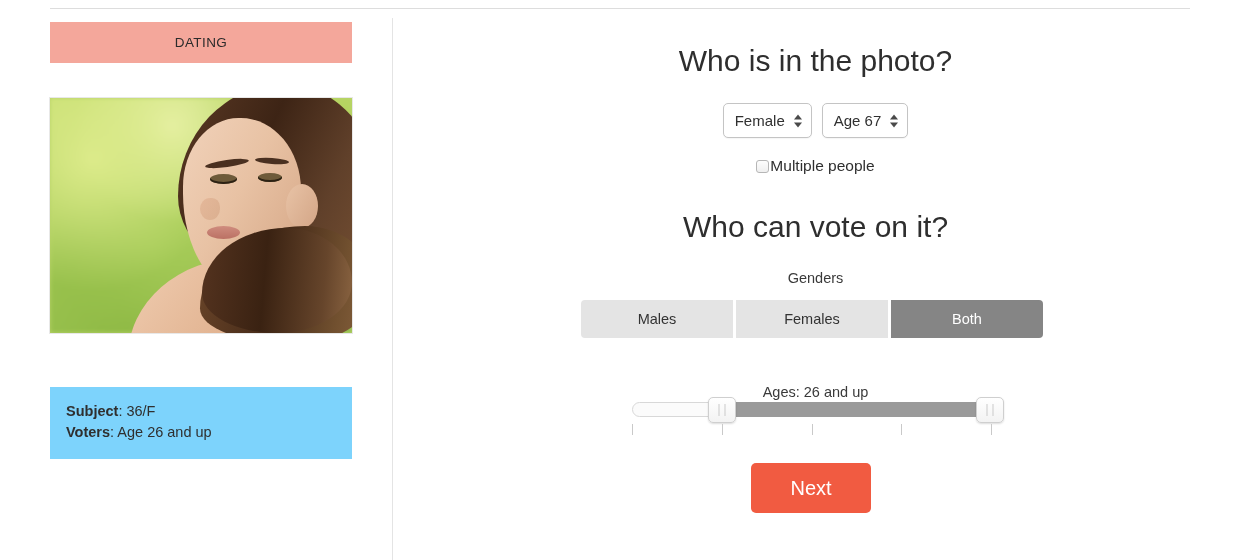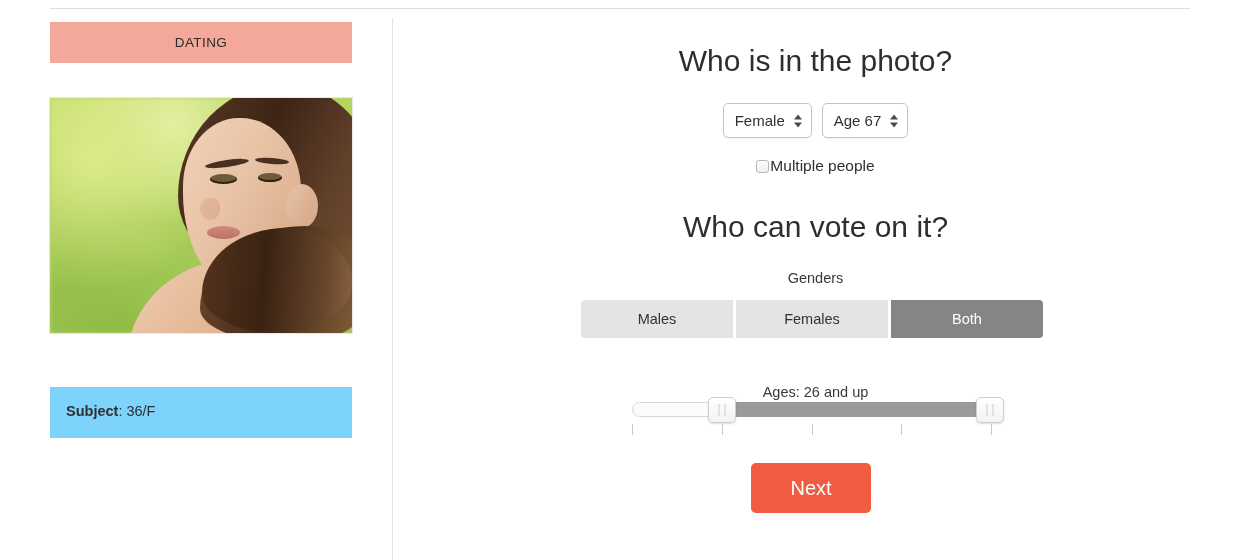--- a/index.html
+++ b/index.html
@@ -466,20 +466,23 @@
     <div class="eye2"></div>
     <div class="nose"></div>
     <div class="lips"></div>
     <div class="ponytail"></div>
     <div class="hairfront"></div>
   </div>
 
   <div id="subject-info">
     <div>
       <b>Subject</b><span>: 36/F</span>
+    </div>
+    <div>
+      <b>Voters</b><span>: Age 26 and up</span>
     </div>
   </div>
 
 </div>
 
 <div id="right-column">
 
   <div id="heading-photo" class="section-heading">Who is in the photo?</div>
 
   <div id="subject-selects">

